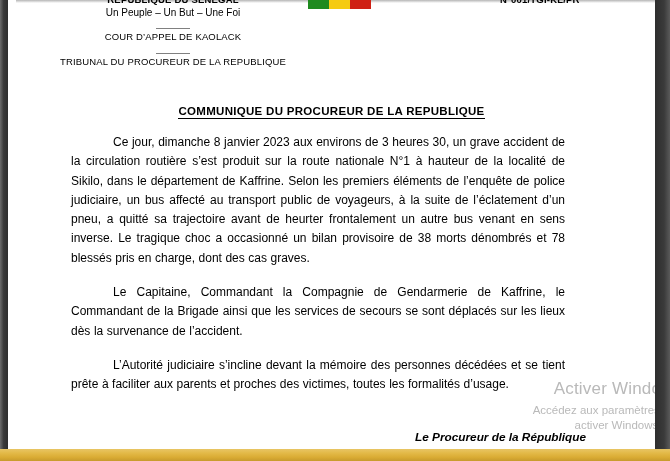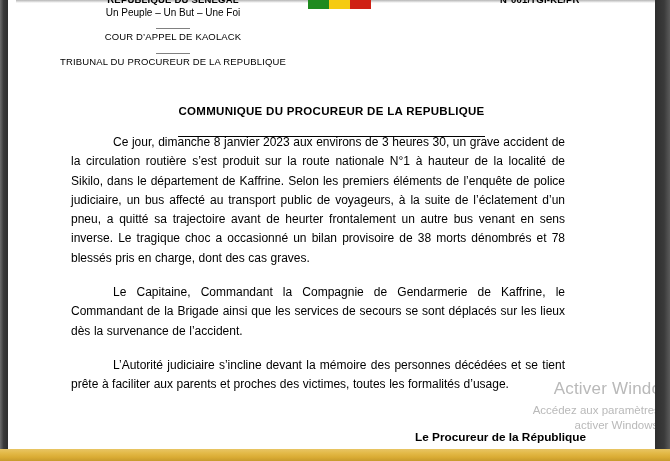--- a/index.html
+++ b/index.html
@@ -133,21 +133,21 @@
     left: 0;
     top: 105px;
     width: 647px;
     text-align: center;
     font-size: 11.5px;
     font-weight: 700;
     letter-spacing: .3px;
   }
   .doc-title span {
     border-bottom: 1.4px solid #000;
-    padding-bottom: 19px;
+    padding-bottom: 1px;
   }
 
   
   .body-area {
     position: absolute;
     left: 63px;
     top: 133px;
     width: 502px;
   }
   .para {
@@ -172,20 +172,21 @@
     position: absolute;
     left: 407px;
     top: 430px;
     font-size: 11.8px;
     font-weight: 700;
     white-space: nowrap;
   }
   .signature span {
     border-bottom: 1.3px solid #000;
     padding-bottom: 16px;
+    font-style: italic;
   }
 
   
   .watermark {
     position: absolute;
     left: 480px;
     top: 378px;
     width: 260px;
     text-align: center;
     color: #b9b9b9;

